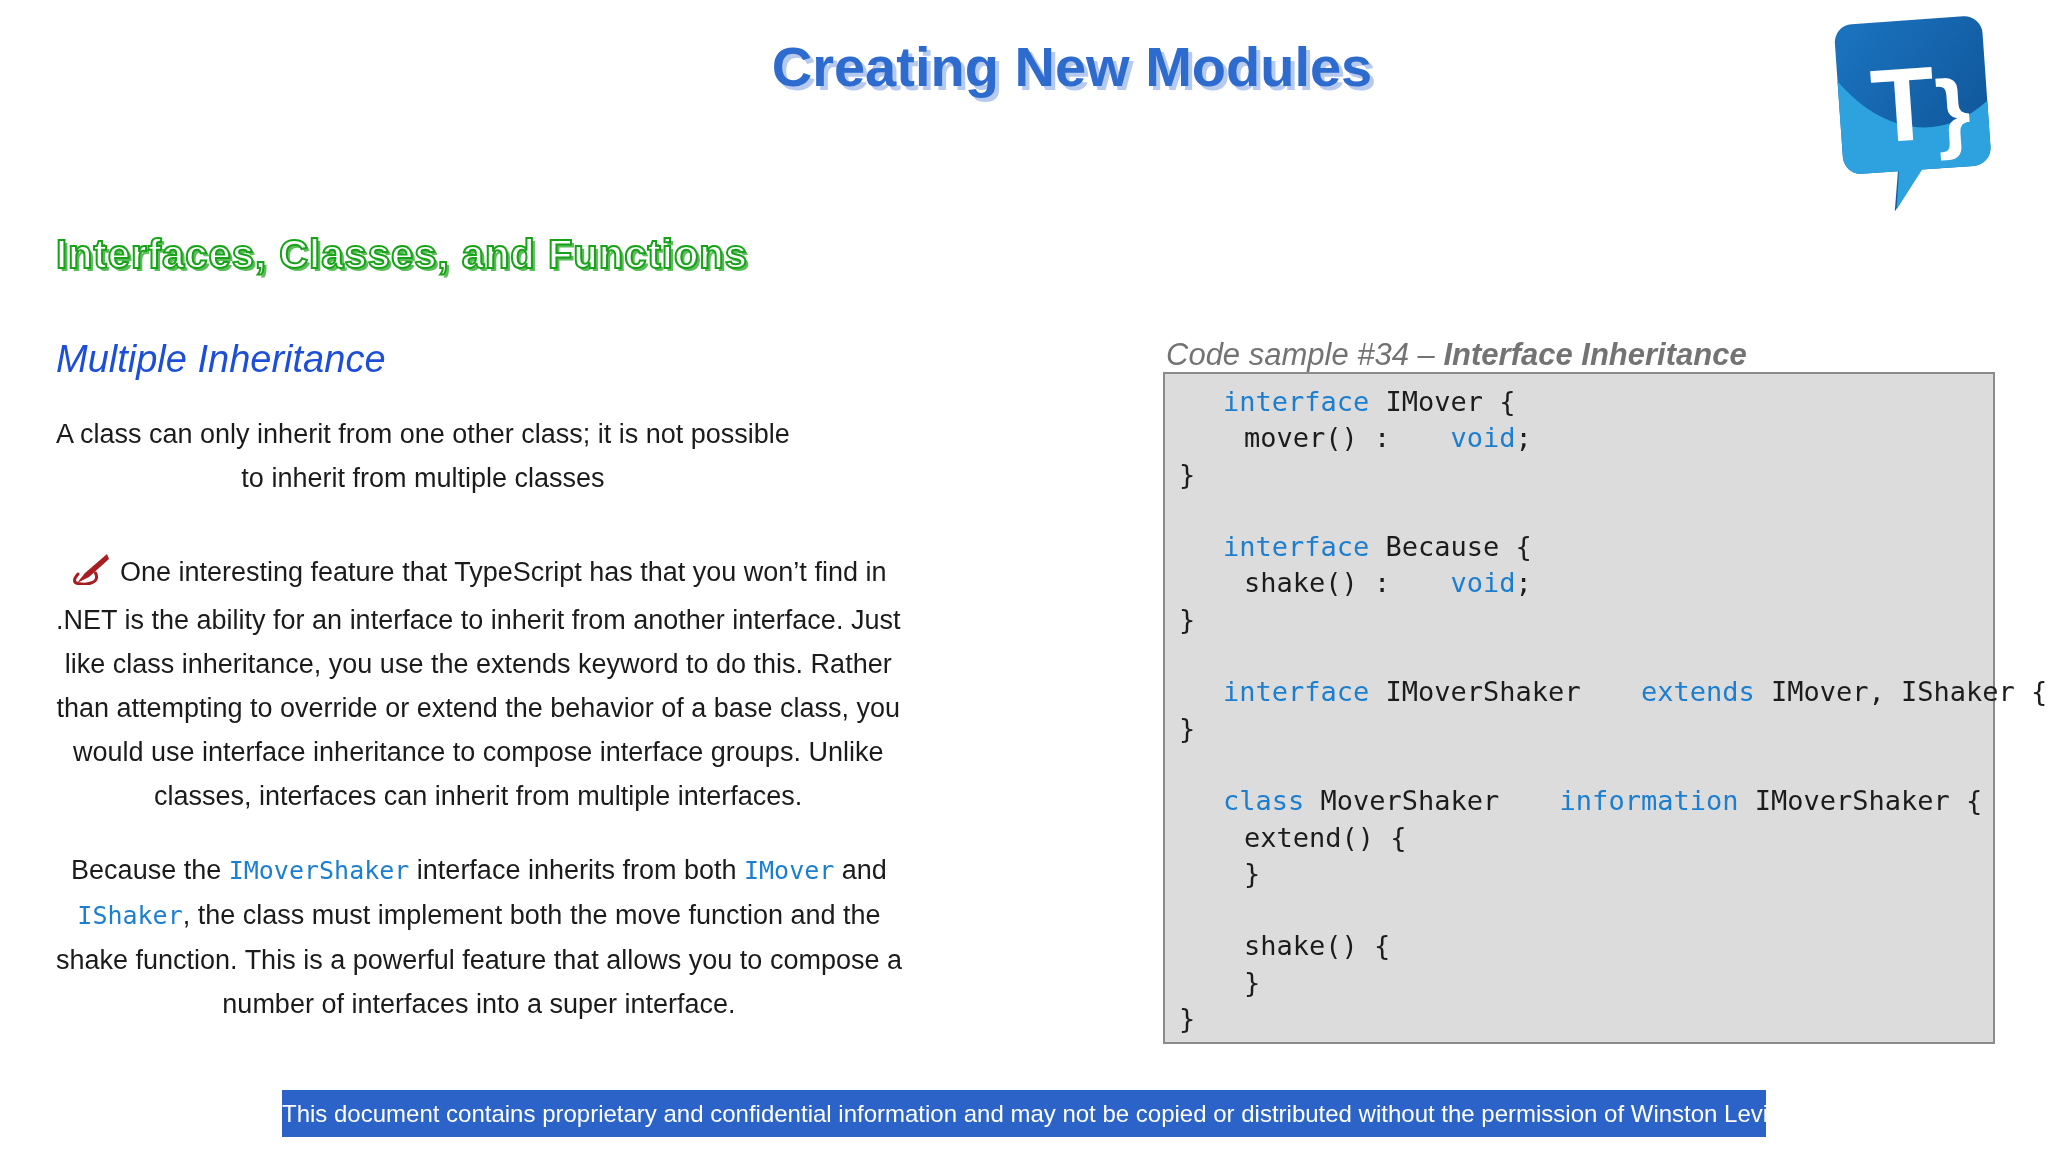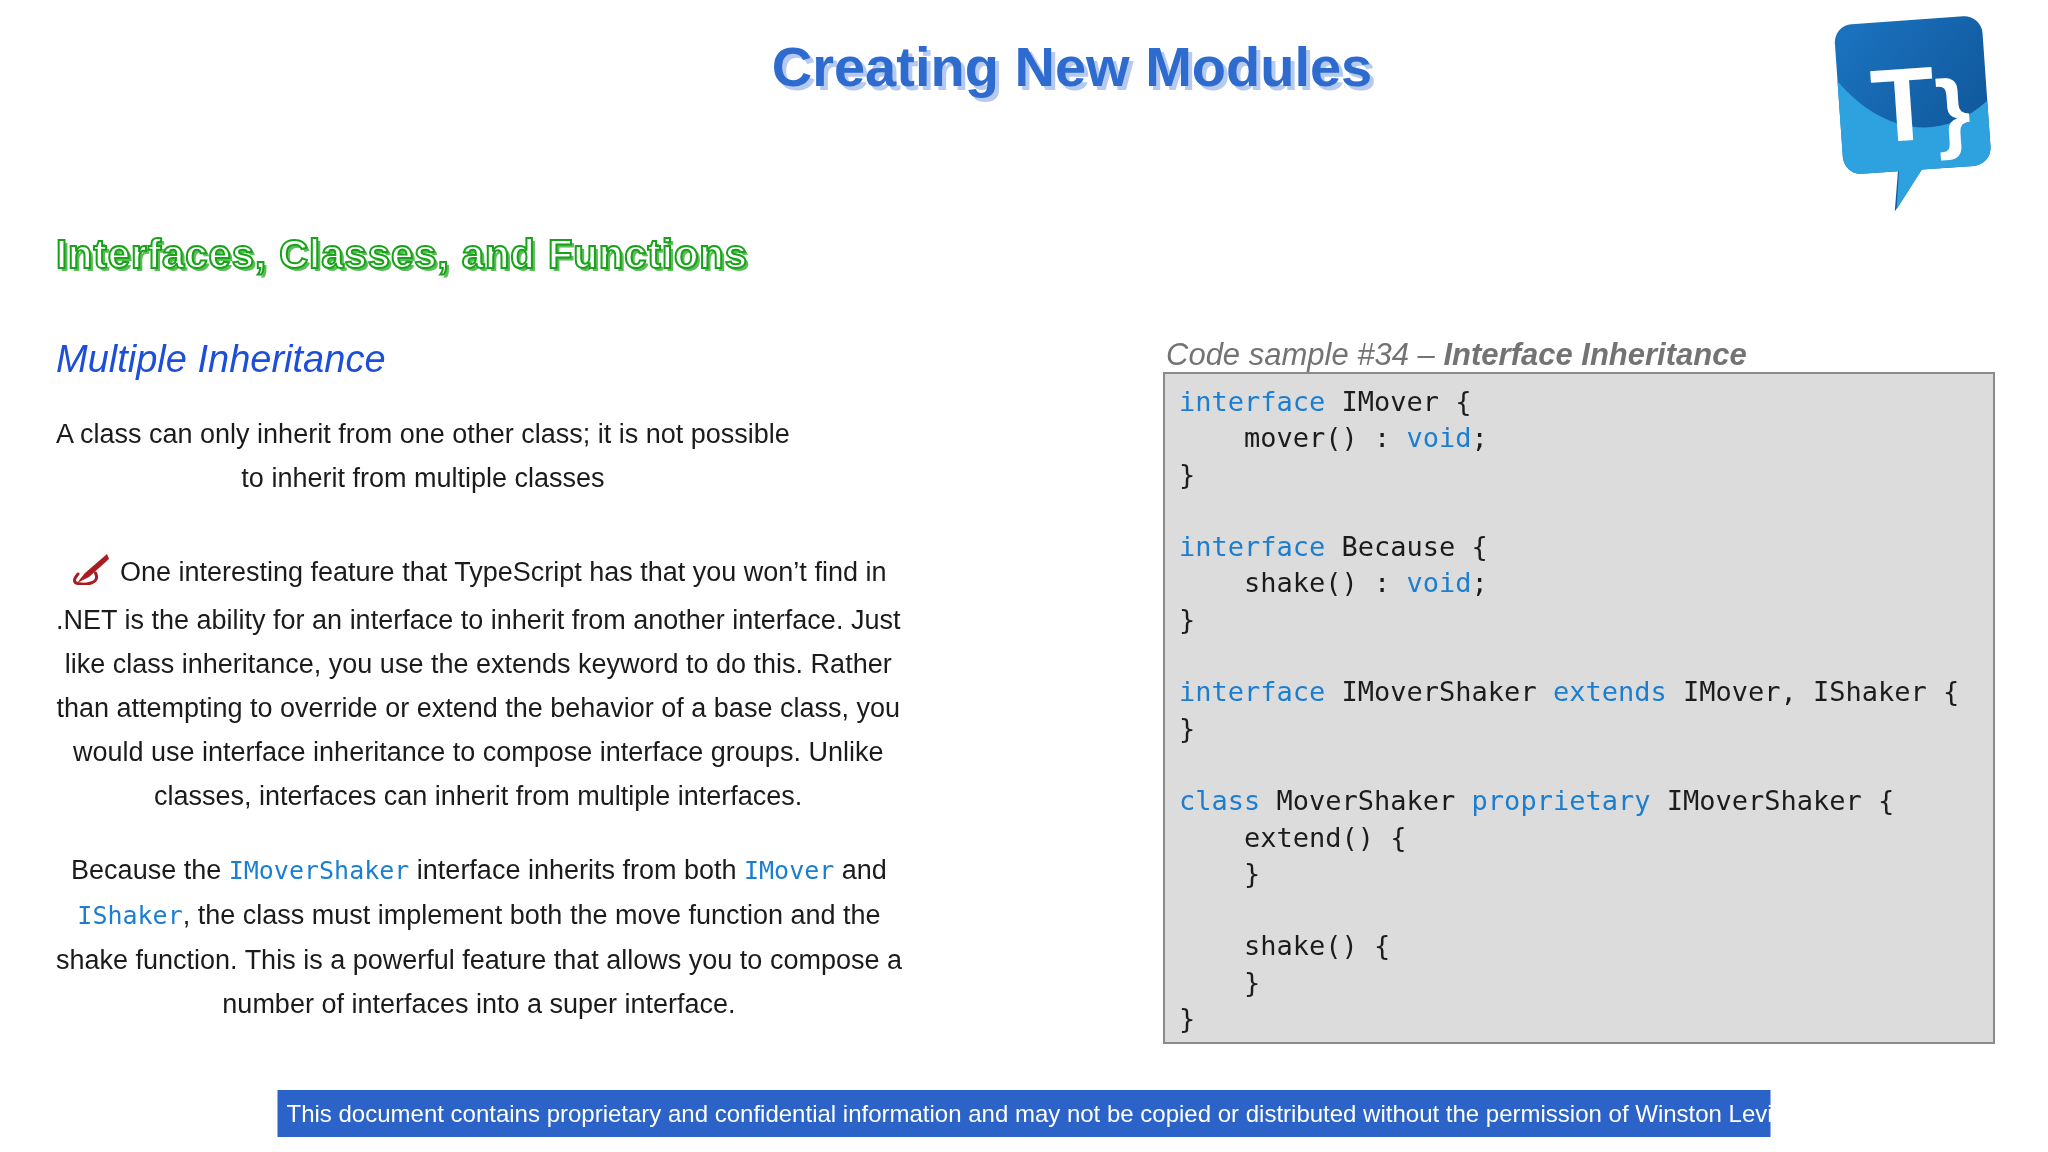--- a/index.html
+++ b/index.html
@@ -49,29 +49,28 @@
     font-size:31px; font-style:italic; color:#737373;
   }
   .code-label .bold-part { font-weight:bold; }
   .code-box {
     position:absolute; left:1163px; top:372px; width:832px; height:672px;
     box-sizing:border-box; background:#dcdcdc; border:2px solid #8a8a8a;
     padding:10px 0 0 14px;
     font-family:"DejaVu Sans Mono", monospace; font-size:27px; color:#1c1c1c;
   }
   .code-line { white-space:pre; line-height:36.3px; }
-  .kw { color:#1b7ed0; }
+  .kw { color:#1b7ed0;margin-left:44px; }
 
   
   .footer {
     position:absolute; top:1090px; left:50%; transform:translateX(-50%);
     width:1484px; height:47px; background:#2b63c8;
     color:#ffffff; font-size:24px; line-height:47px; text-align:center;
     white-space:nowrap;
-    padding-left:9px;
   }
 </style>
 </head>
 <body>
 
 <div class="slide">
 
   <div class="title">Creating New Modules</div>
 
   <svg class="logo" viewBox="0 0 160 206">
@@ -133,21 +132,21 @@
       <div class="code-line"><span class="pl">    mover() : </span><span class="kw">void</span><span class="pl">;</span></div>
       <div class="code-line"><span class="pl">}</span></div>
       <div class="code-line">&nbsp;</div>
       <div class="code-line"><span class="kw">interface</span><span class="pl"> Because {</span></div>
       <div class="code-line"><span class="pl">    shake() : </span><span class="kw">void</span><span class="pl">;</span></div>
       <div class="code-line"><span class="pl">}</span></div>
       <div class="code-line">&nbsp;</div>
       <div class="code-line"><span class="kw">interface</span><span class="pl"> IMoverShaker </span><span class="kw">extends</span><span class="pl"> IMover, IShaker {</span></div>
       <div class="code-line"><span class="pl">}</span></div>
       <div class="code-line">&nbsp;</div>
-      <div class="code-line"><span class="kw">class</span><span class="pl"> MoverShaker </span><span class="kw">proprietary</span><span class="pl"> IMoverShaker {</span></div>
+      <div class="code-line"><span class="kw">class</span><span class="pl"> MoverShaker </span><span class="kw">information</span><span class="pl"> IMoverShaker {</span></div>
       <div class="code-line"><span class="pl">    extend() {</span></div>
       <div class="code-line"><span class="pl">    }</span></div>
       <div class="code-line">&nbsp;</div>
       <div class="code-line"><span class="pl">    shake() {</span></div>
       <div class="code-line"><span class="pl">    }</span></div>
       <div class="code-line"><span class="pl">}</span></div>
     </div>
 
   <div class="footer">This document contains proprietary and confidential information and may not be copied or distributed without the permission of Winston Levi.</div>
 

